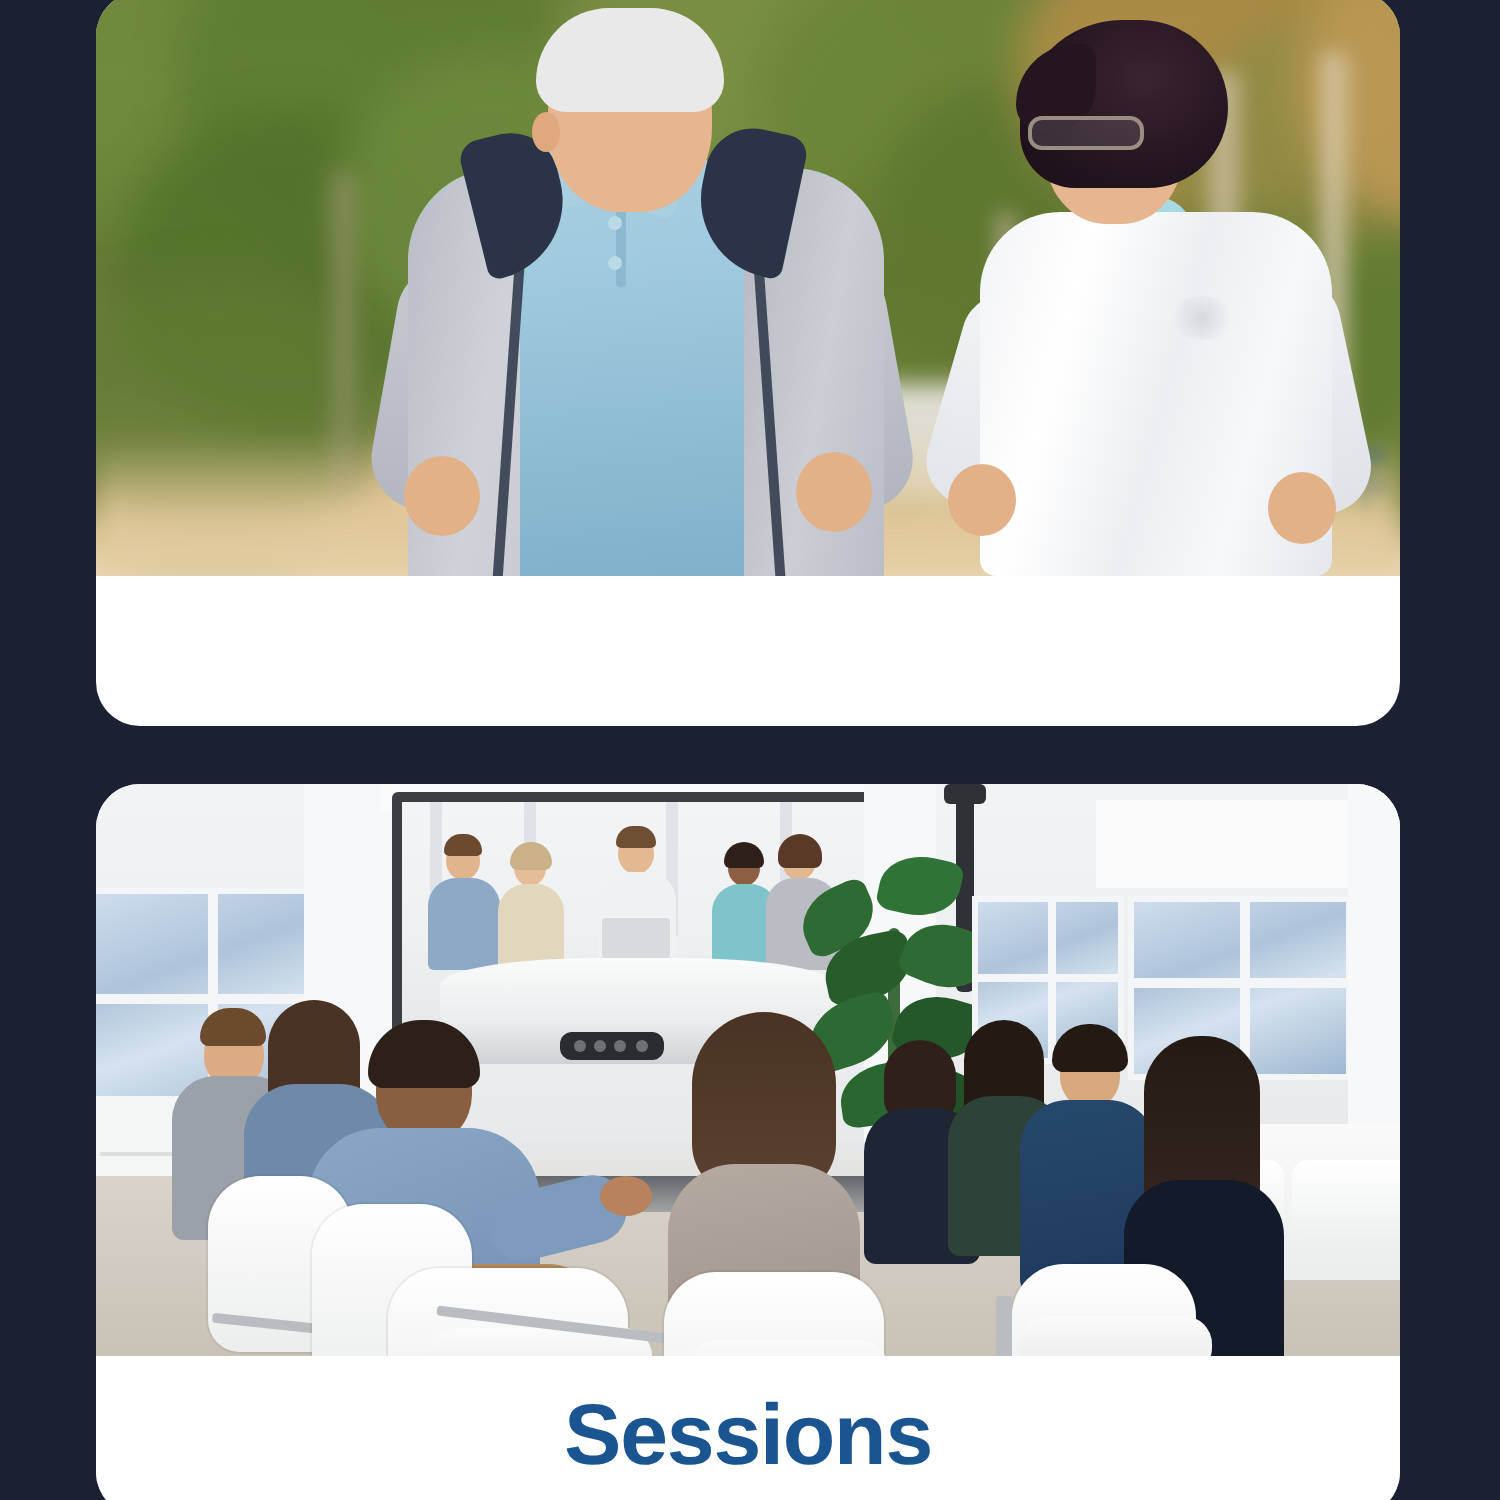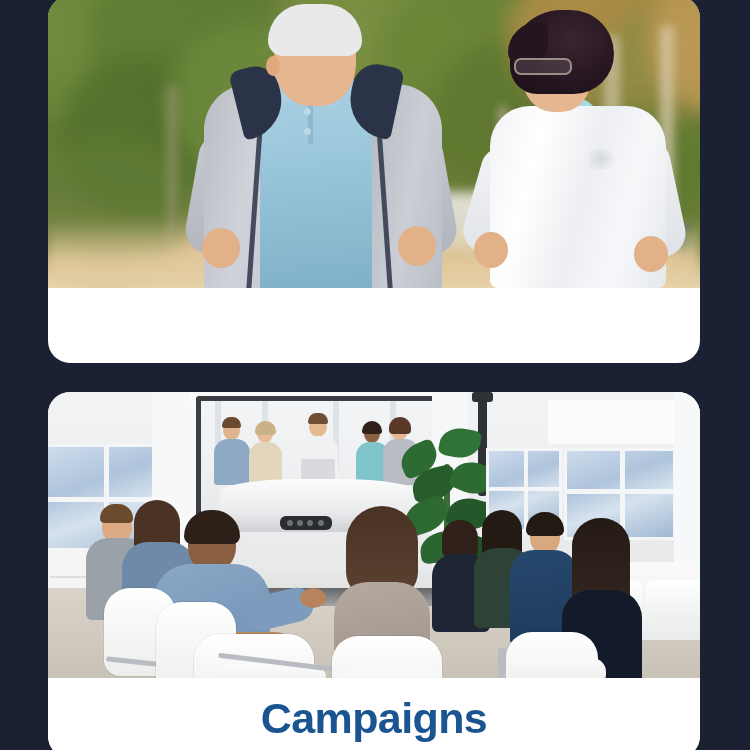--- a/index.html
+++ b/index.html
@@ -560,17 +560,17 @@
         <div class="chair-back" style="left:284px; top:244px; width:110px; height:76px;"></div>
         <div class="chair-seat" style="left:296px; top:278px; width:100px; height:30px;"></div>
         <div class="chair-back" style="left:458px; top:240px; width:92px; height:66px;"></div>
         <div class="chair-seat" style="left:462px; top:266px; width:96px; height:30px;"></div>
         <div class="chair-leg" style="left:450px; top:256px; width:8px;  height:48px;"></div>
 
       </div>
     </div>
 
     <div class="card-caption">
-      <span class="card-caption-text">Campaigns</span>
+      <span class="card-caption-text">Sessions</span>
     </div>
   </div>
 
 </div>
 
 </body></html>

